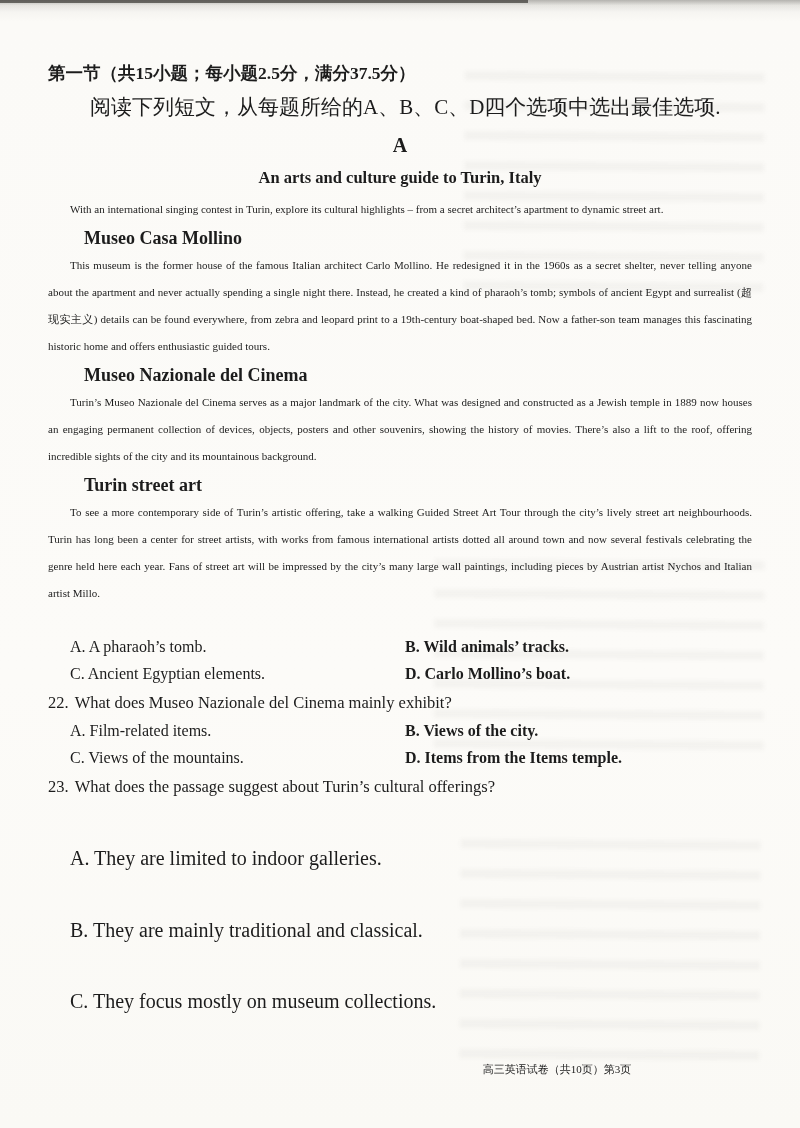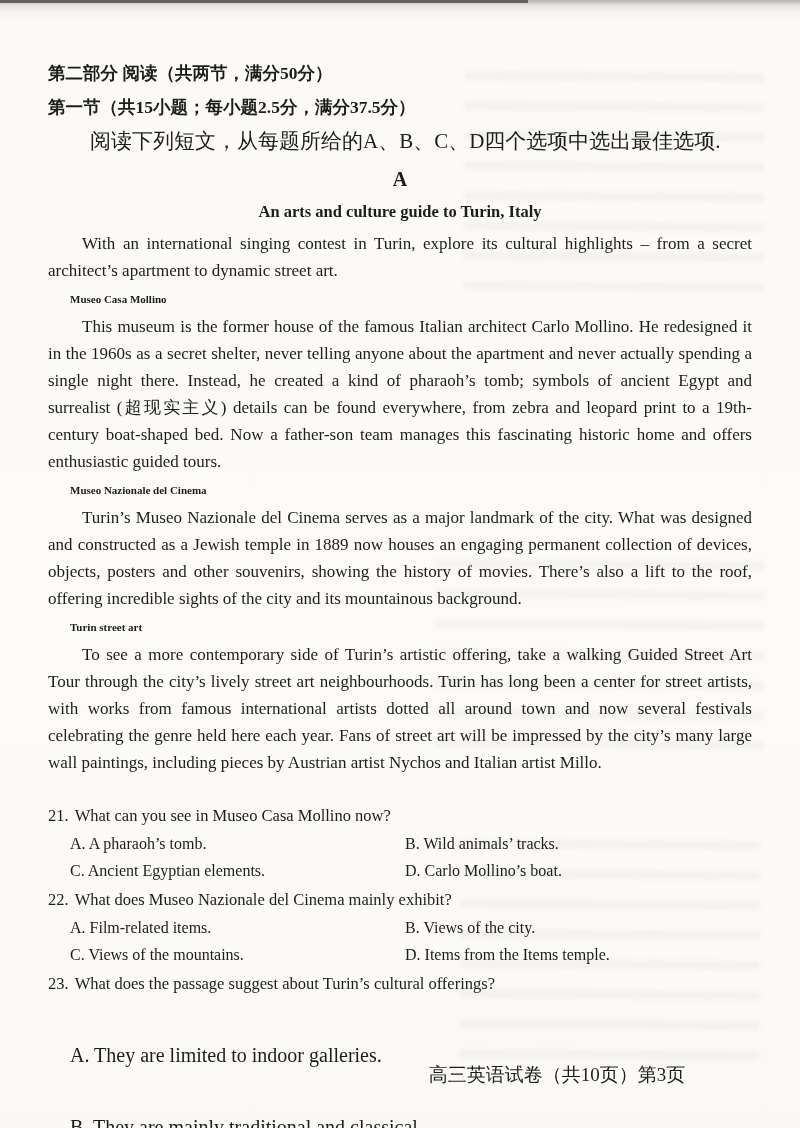--- a/index.html
+++ b/index.html
@@ -41,54 +41,53 @@
     font-size:21px; line-height:34px; text-indent:2em;
     font-family:"Liberation Serif","DejaVu Sans",serif;
   }
   .passage-label {
     text-align:center; font-weight:bold; font-size:20px; line-height:34px; margin-top:4px;
   }
   .passage-title {
     text-align:center; font-weight:bold; font-size:16.5px; line-height:32px; margin-bottom:2px;
   }
   .para {
-    font-size:17px; line-height:27px; text-align:justify; text-indent:2em;
+    font-size:11px; line-height:27px; text-align:justify; text-indent:2em;
   }
   .sec-head {
-    font-weight:bold; font-size:11px; line-height:27px; text-indent:2em; margin-top:2px;
+    font-weight:bold; font-size:18px; line-height:27px; text-indent:2em; margin-top:2px;
   }
   .questions { margin-top:26px; }
   .question { margin-top:2px; }
   .q-line { font-size:16.5px; line-height:28px; }
   .q-num { margin-right:6px; }
   .opt-row { display:flex; font-size:16px; line-height:27px; }
   .opt-col1 { width:357px; padding-left:22px; }
-  .opt-col2 { flex:1; }
+  .opt-col2 { flex:1;font-weight:bold; }
   .opt-full { font-size:20px; line-height:27.5px; padding-left:22px;margin-top:44px; }
 
   .footer {
     position:absolute; top:1062px; left:0; width:100%;
-    text-align:center; font-size:19px;
+    text-align:center; font-size:11px;
     font-family:"Liberation Serif","DejaVu Sans",serif;
   }
   .footer span { position:relative; left:157px; }
 </style>
 </head>
 <body>
 
 <div class="page">
   <div class="scan-edge-line"></div>
   <div class="scan-edge-shade"></div>
   <div class="bleed b1"></div>
   <div class="bleed b2"></div>
   <div class="bleed b3"></div>
 
   <div class="content">
 
-    <div class="cn-head">第二部分 阅读（共两节，满分50分）</div>
     <div class="cn-head">第一节（共15小题；每小题2.5分，满分37.5分）</div>
     <div class="cn-instr">阅读下列短文，从每题所给的A、B、C、D四个选项中选出最佳选项.</div>
 
     <div class="passage-label">A</div>
     <div class="passage-title">An arts and culture guide to Turin, Italy</div>
 
     <p class="para">With an international singing contest in Turin, explore its cultural highlights – from a secret architect’s apartment to dynamic street art.</p>
 
     <div>
       <div class="sec-head">Museo Casa Mollino</div>
@@ -101,23 +100,20 @@
     </div>
 
     <div>
       <div class="sec-head">Turin street art</div>
       <p class="para">To see a more contemporary side of Turin’s artistic offering, take a walking Guided Street Art Tour through the city’s lively street art neighbourhoods. Turin has long been a center for street artists, with works from famous international artists dotted all around town and now several festivals celebrating the genre held here each year. Fans of street art will be impressed by the city’s many large wall paintings, including pieces by Austrian artist Nychos and Italian artist Millo.</p>
     </div>
 
     <div class="questions">
 
       <div class="question">
-        <div class="q-line">
-          <span class="q-num">21.</span><span>What can you see in Museo Casa Mollino now?</span>
-        </div>
         <div class="opt-row">
           <div class="opt-col1">A. A pharaoh’s tomb.</div>
           <div class="opt-col2">B. Wild animals’ tracks.</div>
         </div>
         <div class="opt-row">
           <div class="opt-col1">C. Ancient Egyptian elements.</div>
           <div class="opt-col2">D. Carlo Mollino’s boat.</div>
         </div>
       </div>
 

